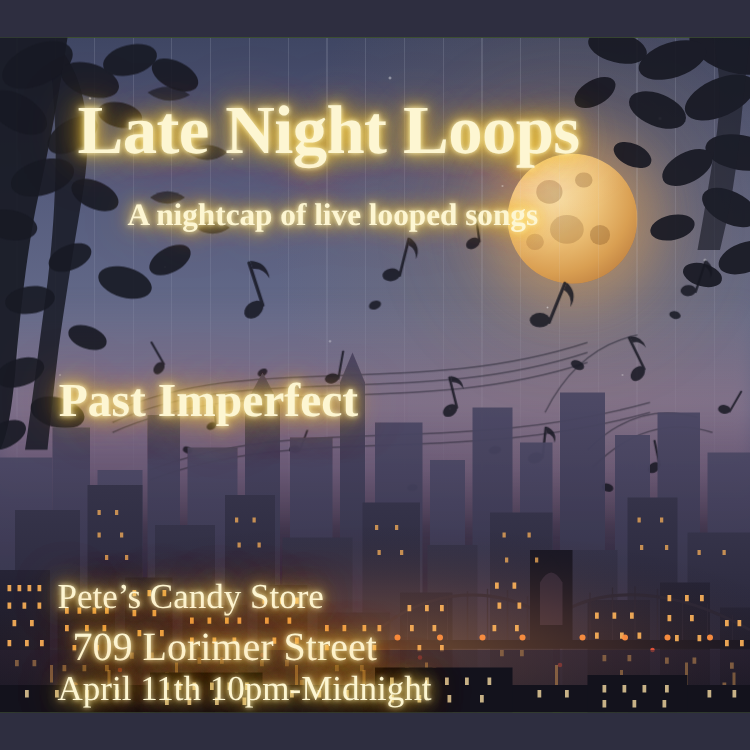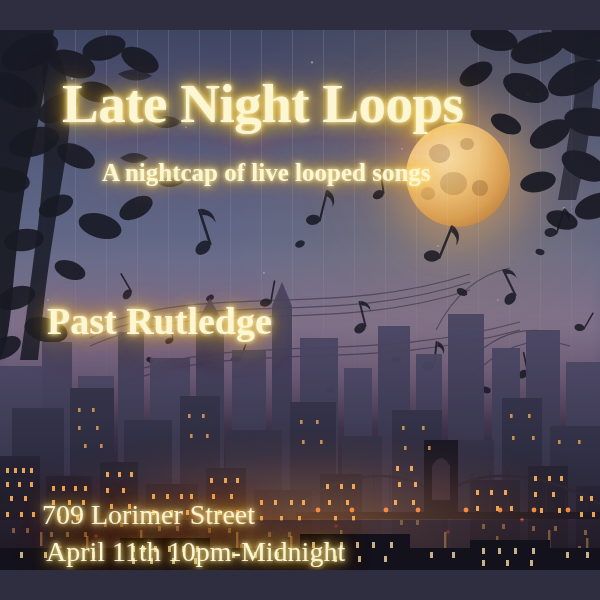--- a/index.html
+++ b/index.html
@@ -79,21 +79,21 @@
       0 0 10px rgba(255,214,72,.95),
       0 0 20px rgba(252,196,40,.80),
       0 0 34px rgba(240,176,24,.55),
       0 0 54px rgba(226,160,12,.38);
   }
   #title{left:62px;top:46px;font-size:55px;font-weight:700;letter-spacing:-.5px;}
   #subtitle{left:102px;top:106px;font-size:25px;font-weight:700;margin-top:24px;}
   #act1{left:47px;top:232px;font-size:38px;font-weight:700;}
   #act2{left:47px;top:272px;font-size:38px;font-weight:700;}
   #venue1{left:46px;top:434px;font-size:28px;font-weight:400;}
-  #venue2{left:42px;top:471px;font-size:28px;font-weight:400;}
+  #venue2{left:58px;top:471px;font-size:32px;font-weight:400;}
   #venue3{left:46px;top:508px;font-size:28px;font-weight:400;}
 </style>
 </head>
 <body>
 
 <div id="poster">
 
   <div class="band top"></div>
 
   <div id="art">
@@ -586,22 +586,23 @@
         <rect x="566" y="272" width="3" height="6"></rect>
           <rect x="586" y="272" width="3" height="6"></rect>
       </g>
     </svg>
 
     <div id="title" class="txt glow">Late Night Loops</div>
 
     <div id="subtitle" class="txt glow">A nightcap of live looped songs</div>
 
 
-    <div id="act2" class="txt glow">Past Rutledge</div>
-
+    <div id="act2" class="txt glow">Past Imperfect</div>
+
+    <div id="venue1" class="txt glow">Pete’s Candy Store</div>
 
     <div id="venue2" class="txt glow">709 Lorimer Street</div>
 
     <div id="venue3" class="txt glow">April 11th 10pm-Midnight</div>
 
   </div>
 
   <div class="band bottom"></div>
 </div>
 

